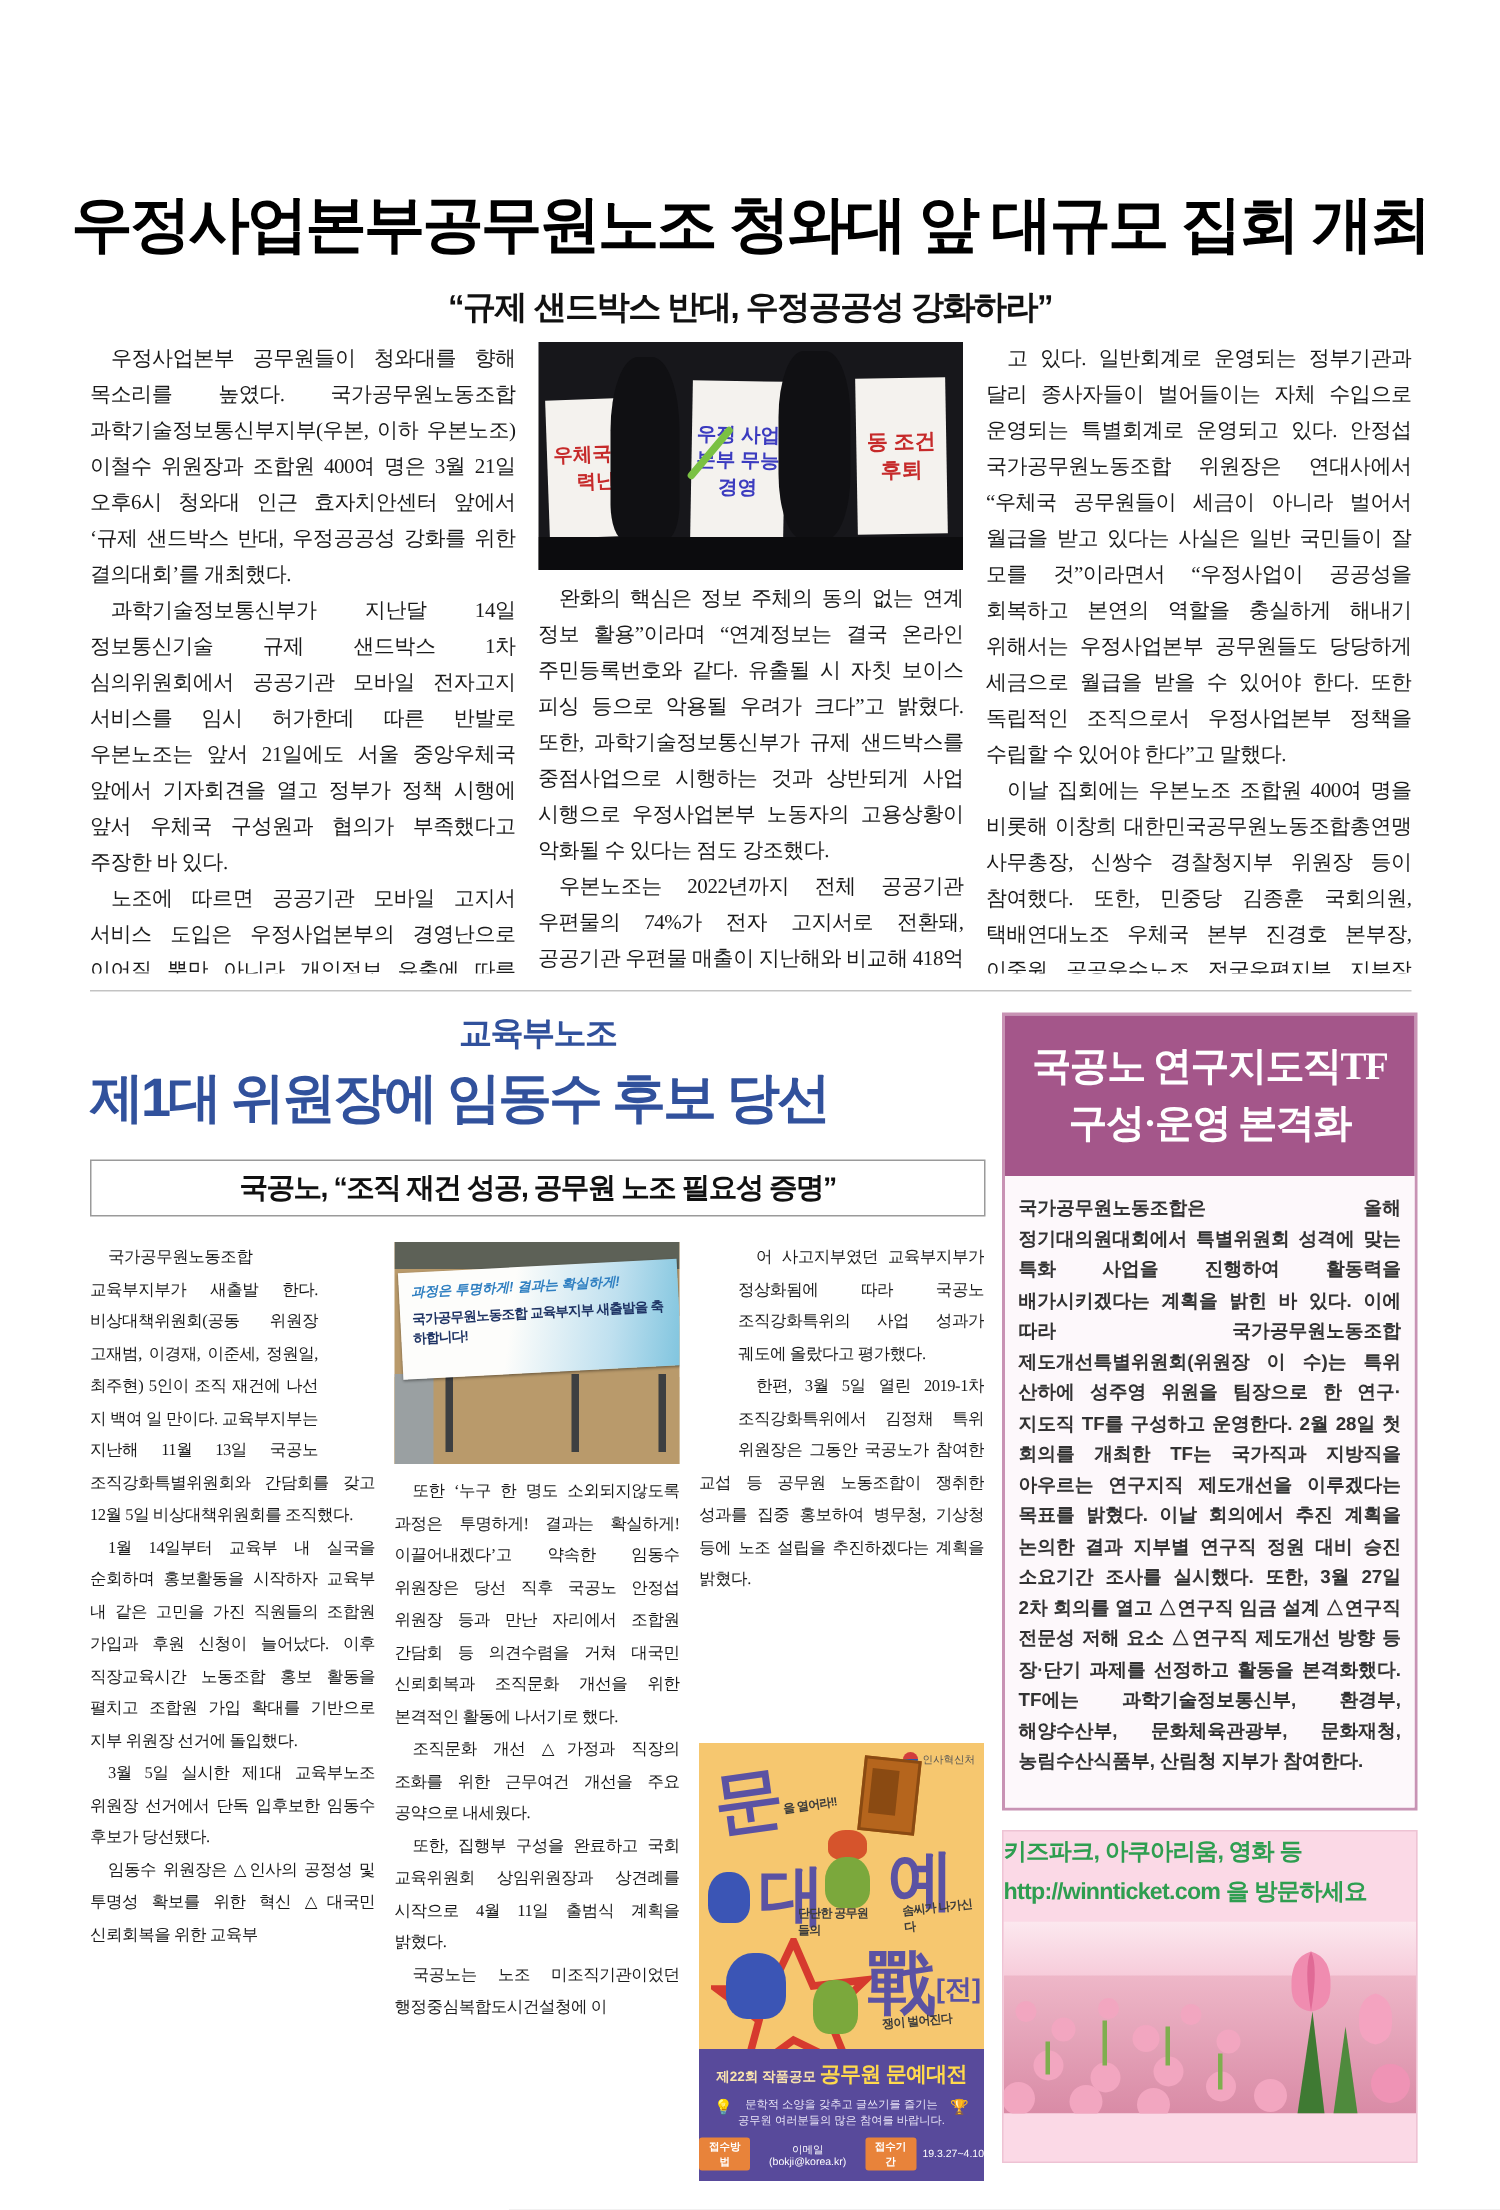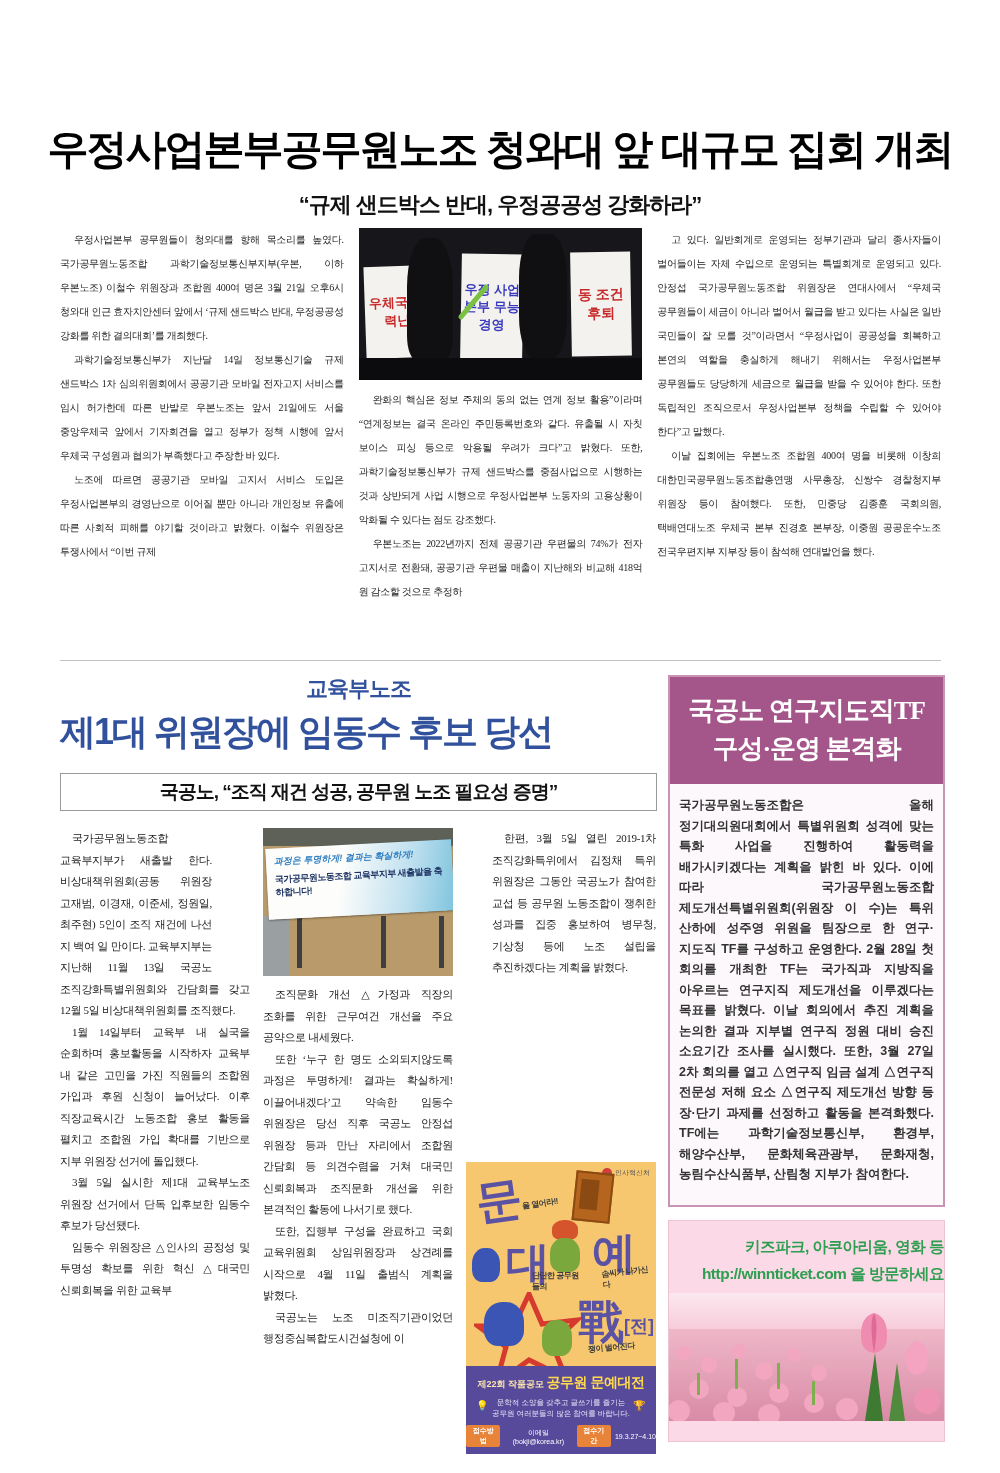--- a/index.html
+++ b/index.html
@@ -13,21 +13,21 @@
   .rule-bottom{position:absolute;left:0;right:0;bottom:-2px;height:3px;background:#25407c;}
   .brand{position:absolute;left:86px;top:8px;display:flex;align-items:center;gap:5px;
         font-family:"Liberation Sans",sans-serif;font-weight:bold;font-size:14px;color:#222;}
   .page-num{position:absolute;right:0;top:8px;font-family:"Liberation Sans",sans-serif;font-weight:bold;font-size:15px;color:#1e2d5e;}
   
   .a1-head{position:absolute;top:122px;left:0;width:1000px;text-align:center;}
   .a1-head h1{margin:0;font-family:"Liberation Sans",sans-serif;font-weight:bold;font-size:41px;color:#000000;letter-spacing:-2px;}
   .a1-head h2{margin:13px 0 0 0;font-family:"Liberation Sans",sans-serif;font-weight:bold;font-size:22px;color:#111;letter-spacing:-1px;}
   .a1-body{position:absolute;top:228px;left:60px;width:881px;height:421px;overflow:hidden;display:flex;gap:15px;}
   .a1-col{flex:1 1 0;min-width:0;}
-  .a1-col p,.a2-col p{margin:0;font-size:10px;line-height:24px;text-align:justify;text-indent:14px;letter-spacing:-0.3px;word-break:keep-all;}
+  .a1-col p,.a2-col p{margin:0;font-size:14px;line-height:24px;text-align:justify;text-indent:14px;letter-spacing:-0.3px;word-break:keep-all;}
   
   .protest-photo{position:relative;width:100%;height:152px;background:#17171b;overflow:hidden;margin-bottom:8px;}
   .placard{position:absolute;background:#f4f2ee;font-family:"Liberation Sans",sans-serif;font-weight:bold;
         display:flex;align-items:center;justify-content:center;text-align:center;line-height:1.35;}
   .placard.red{color:#c62a2a;} .placard.blue{color:#3b3bbf;}
   .fig{position:absolute;background:#101013;border-radius:40% 40% 20% 20%;}
   .hammer{position:absolute;width:5px;height:44px;background:#7ac143;transform:rotate(40deg);border-radius:3px;}
   .photo-base{position:absolute;left:0;right:0;bottom:0;height:22px;background:#0c0c0e;}
   
   .divider{position:absolute;top:660px;left:60px;width:881px;height:1px;background:#c3c3c3;}
@@ -54,21 +54,21 @@
   .bp-post{position:absolute;width:5px;height:52px;background:#3d3f41;bottom:8px;}
   .bp-walk{position:absolute;left:0;bottom:0;width:26px;height:60px;background:#9aa0a2;}
   
   .sidebar{position:absolute;top:675px;left:668px;width:277px;}
   .tf-box{border:2px solid #c893b4;}
   .tf-head{background:#a4568a;color:#fff;text-align:center;padding:15px 4px 17px 4px;
         font-family:"Liberation Serif",serif;font-weight:bold;font-size:26px;line-height:1.45;letter-spacing:-1px;}
   .tf-body{background:#fdf8fb;padding:11px 9px;font-family:"Liberation Sans",sans-serif;font-weight:600;
         font-size:12.5px;line-height:20.5px;color:#333;text-align:justify;height:399px;overflow:hidden;word-break:keep-all;}
   .ad-box{margin-top:13px;background:#fbd9e6;border:1px solid #eec3d4;height:220px;overflow:hidden;}
-  .ad-text{padding-top:12px;text-align:right;font-family:"Liberation Sans",sans-serif;font-weight:bold;
+  .ad-text{padding-top:0;text-align:left;font-family:"Liberation Sans",sans-serif;font-weight:bold;
         font-size:15.5px;line-height:27px;color:#2e9e50;letter-spacing:-0.5px;}
   .ad-photo{position:relative;height:128px;margin-top:6px;}
   
   .poster{position:relative;width:190px;height:292px;background:#f6c76f;overflow:hidden;margin-top:12px;
         font-family:"Liberation Sans",sans-serif;}
   .p-char{position:absolute;color:#5b52a3;font-weight:bold;}
   .p-small{position:absolute;color:#3c3c3c;font-weight:bold;font-size:8px;letter-spacing:-0.5px;}
   .p-agency{position:absolute;right:6px;top:6px;display:flex;align-items:center;gap:3px;font-size:7px;color:#555;}
   .taegeuk{width:10px;height:10px;border-radius:50%;background:linear-gradient(180deg,#d23c3c 50%,#2c55a5 50%);}
   .p-door{position:absolute;left:108px;top:10px;width:34px;height:46px;background:#b5651d;border:2px solid #8a4a12;transform:rotate(6deg);}
@@ -140,28 +140,29 @@
           <div class="bp-ground" style="background:#b99a6b;"></div>
           <div class="bp-walk"></div>
           <div class="bp-post" style="left:34px;"></div>
           <div class="bp-post" style="left:118px;"></div>
           <div class="bp-post" style="left:176px;"></div>
           <div class="bp-banner">
             <div class="bp-line1">과정은 투명하게! 결과는 확실하게!</div>
             <div class="bp-line2">국가공무원노동조합 교육부지부 새출발을 축하합니다!</div>
           </div>
         </div>
+        <p>또한 ‘누구 한 명도 소외되지않도록 과정은 투명하게! 결과는 확실하게! 이끌어내겠다’고 약속한 임동수 위원장은 당선 직후 국공노 안정섭 위원장 등과 만난 자리에서 조합원 간담회 등 의견수렴을 거쳐 대국민 신뢰회복과 조직문화 개선을 위한 본격적인 활동에 나서기로 했다.</p>
         <p>조직문화 개선 △가정과 직장의 조화를 위한 근무여건 개선을 주요 공약으로 내세웠다.</p>
-        <p>또한 ‘누구 한 명도 소외되지않도록 과정은 투명하게! 결과는 확실하게! 이끌어내겠다’고 약속한 임동수 위원장은 당선 직후 국공노 안정섭 위원장 등과 만난 자리에서 조합원 간담회 등 의견수렴을 거쳐 대국민 신뢰회복과 조직문화 개선을 위한 본격적인 활동에 나서기로 했다.</p>
         <p>또한, 집행부 구성을 완료하고 국회 교육위원회 상임위원장과 상견례를 시작으로 4월 11일 출범식 계획을 밝혔다.</p>
         <p>국공노는 노조 미조직기관이었던 행정중심복합도시건설청에 이</p>
       </div>
       <div class="a2-col">
         <div class="a2c3-text">
           <div class="wrap-l"></div>
+          <p>어 사고지부였던 교육부지부가 정상화됨에 따라 국공노 조직강화특위의 사업 성과가 궤도에 올랐다고 평가했다.</p>
           <p>한편, 3월 5일 열린 2019-1차 조직강화특위에서 김정채 특위 위원장은 그동안 국공노가 참여한 교섭 등 공무원 노동조합이 쟁취한 성과를 집중 홍보하여 병무청, 기상청 등에 노조 설립을 추진하겠다는 계획을 밝혔다.</p>
         </div>
 
         <div class="poster">
           <div class="p-agency">
             <span class="taegeuk"></span>
             <span>인사혁신처</span>
           </div>
           <div class="p-door"></div>
           <div class="p-char" style="left:10px;top:8px;font-size:46px;transform:rotate(-8deg);">문</div>

